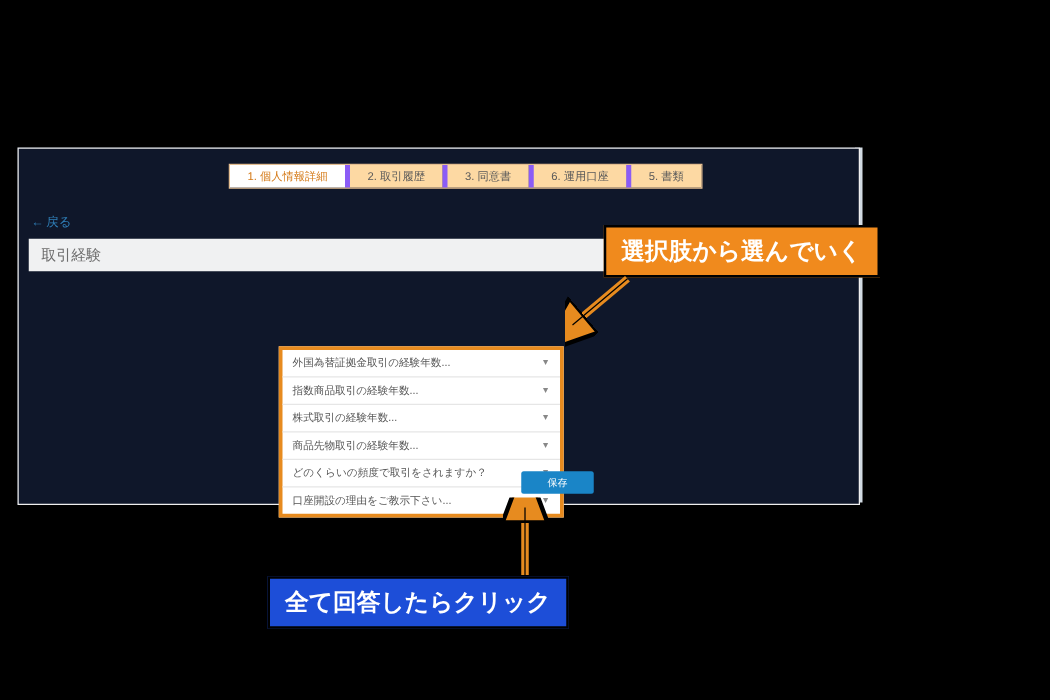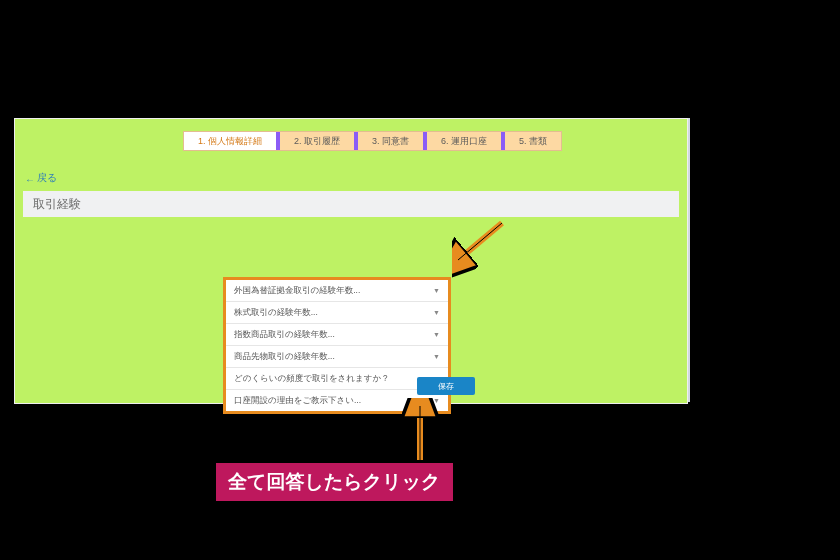--- a/index.html
+++ b/index.html
@@ -1,21 +1,21 @@
 <!DOCTYPE html>
 <html><head>
 <meta charset="utf-8">
 <style>
   html,body{margin:0;padding:0;background:#000;font-family:"Helvetica Neue",Arial,"Hiragino Kaku Gothic ProN","Yu Gothic",Meiryo,sans-serif;}
   .stage{width:840px;height:560px;position:relative;background:#000;}
   
   
   .card{
     position:absolute;left:14px;top:118px;width:672px;height:284px;
-    background:#bef264;border:1px solid #efefef;box-shadow:0 0 4px rgba(0,0,0,.06);text-align:right;
+    background:#0f172a;border:1px solid #efefef;box-shadow:0 0 4px rgba(0,0,0,.06);text-align:right;
   }
   
   .vbar{position:absolute;right:150px;top:118px;width:6px;height:284px;background:#d5dee6;}
   
   
   .steps{
     position:absolute;top:12px;left:168px;display:flex;height:18px;
     border:1px solid #e3bd90;font-size:9px;
   }
   .step{display:flex;align-items:center;justify-content:center;padding:0 14px;background:#fdd9a3;color:#5a5a5a;border-left:4px solid #8b5cf6;}
@@ -60,21 +60,21 @@
     background:#f08a1d;color:#fff;font-size:19px;font-weight:bold;padding:6px 12px;
     border:2px solid #000;white-space:nowrap;
   }
   .arrow-top{
     position:absolute;left:452px;top:218px;pointer-events:none;
   }
   
   
   .callout-bot{
     position:absolute;left:214px;top:461px;
-    background:#be185d;color:#fff;font-size:19px;font-weight:bold;padding:6px 12px;
+    background:#1d4ed8;color:#fff;font-size:19px;font-weight:bold;padding:6px 12px;
     border:2px solid #000;white-space:nowrap;
   }
   .arrow-bot{
     position:absolute;left:400px;top:398px;pointer-events:none;
   }
 </style>
 </head>
 <body>
 
 <div class="stage">
@@ -109,25 +109,25 @@
     <div class="sec-head">
       <span>取引経験</span>
     </div>
 
     <div class="dropbox">
       <div class="drow">
         <span>外国為替証拠金取引の経験年数...</span>
         <span class="chev">▼</span>
       </div>
       <div class="drow">
-        <span>株式取引の経験年数...</span>
+        <span>指数商品取引の経験年数...</span>
         <span class="chev">▼</span>
       </div>
       <div class="drow">
-        <span>指数商品取引の経験年数...</span>
+        <span>株式取引の経験年数...</span>
         <span class="chev">▼</span>
       </div>
       <div class="drow">
         <span>商品先物取引の経験年数...</span>
         <span class="chev">▼</span>
       </div>
       <div class="drow">
         <span>どのくらいの頻度で取引をされますか？</span>
         <span class="chev">▼</span>
       </div>
@@ -135,20 +135,23 @@
         <span>口座開設の理由をご教示下さい...</span>
         <span class="chev">▼</span>
       </div>
     </div>
 
     <div class="savebtn">
       <span>保存</span>
     </div>
   </div>
 
+  <div class="callout-top">
+    <span>選択肢から選んでいく</span>
+  </div>
   <svg class="arrow-top" width="60" height="60">
     <defs>
       <marker id="ah1" markerWidth="10" markerHeight="10" refX="2" refY="3" orient="auto">
         <path d="M0,0 L0,6 L8,3 z" fill="#e78b1f" stroke="#000" stroke-width="0.6"></path>
       </marker>
     </defs>
     <line x1="50" y1="5" x2="6" y2="42" stroke="#e78b1f" stroke-width="6" marker-end="url(#ah1)"></line>
     <line x1="50" y1="5" x2="6" y2="42" stroke="#000" stroke-width="1" fill="none"></line>
   </svg>
 

